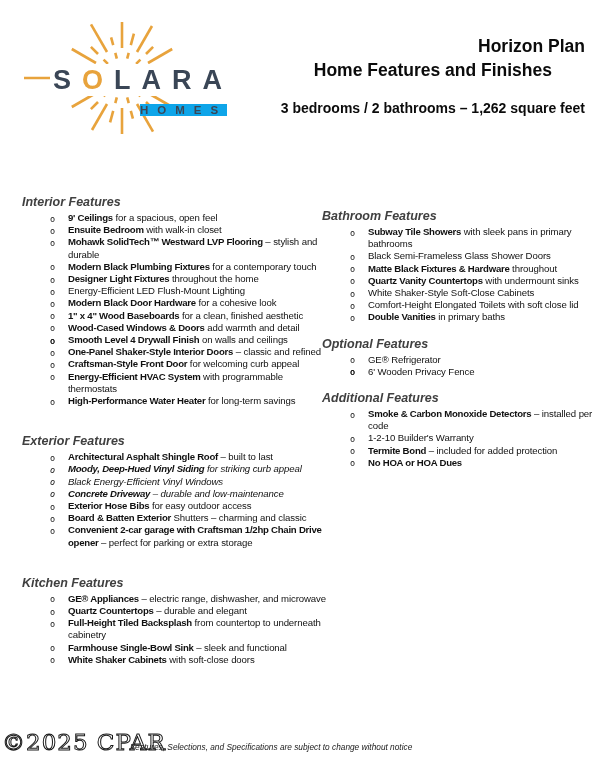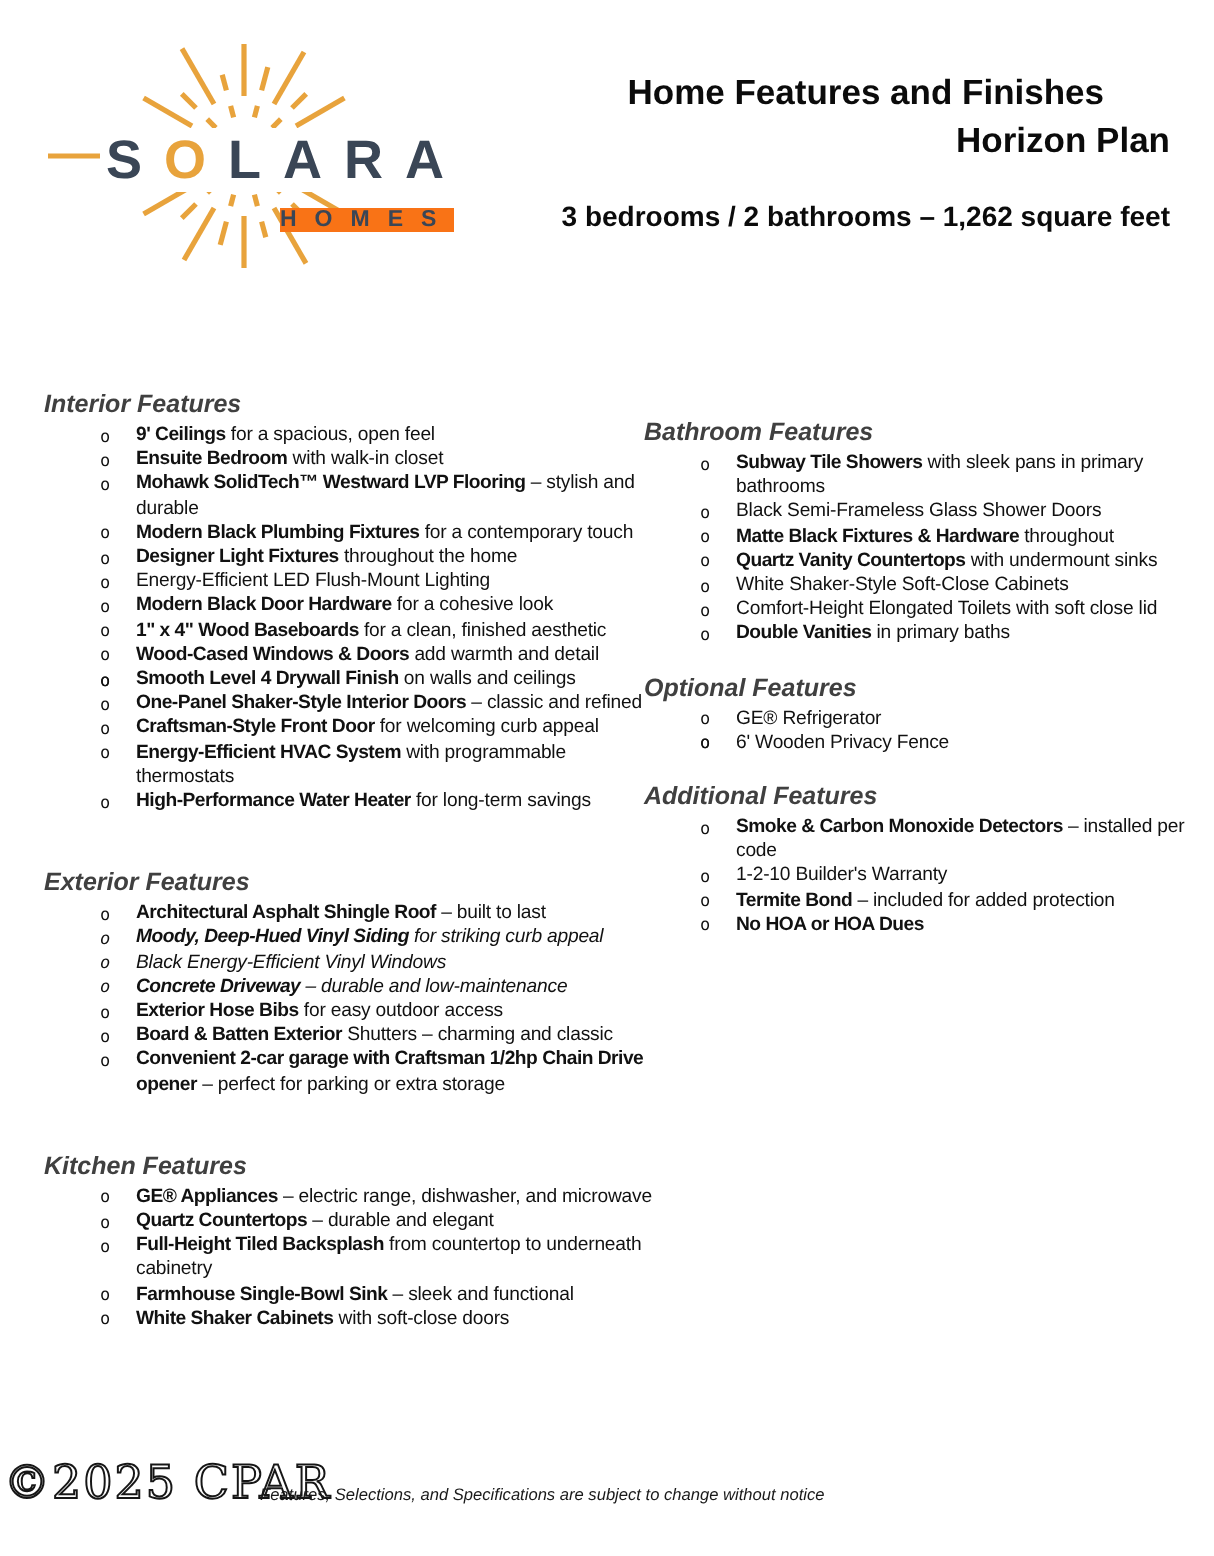--- a/index.html
+++ b/index.html
@@ -11,21 +11,21 @@
   
   .logo{position:absolute;left:22px;top:8px;width:215px;height:140px;}
   .logo svg{position:absolute;left:0;top:0;}
   .brand{
     position:absolute;left:28px;top:56px;background:#fff;padding:1px 3px;
     font-size:27px;font-weight:700;letter-spacing:11px;color:var(--navy,#3a4656);
     white-space:nowrap;line-height:30px;
   }
   .brand .o{color:var(--orange,#e8a33c);}
   .homes{
-    position:absolute;left:118px;top:96px;background:#f97316;
+    position:absolute;left:118px;top:96px;background:#0ea5e9;
     font-size:11.5px;font-weight:600;letter-spacing:9px;color:var(--navy,#3a4656);
     white-space:nowrap;
   }
   
   .title-block{position:absolute;right:22px;top:34px;text-align:center;}
   .title-line{font-size:17.5px;font-weight:700;line-height:24px;color:#0b0b0b;}
   .title-line.first{text-align:right;}
   .subtitle{font-size:14px;font-weight:700;margin-top:18px;color:#0b0b0b;}
   
   .col{position:absolute;}
@@ -101,22 +101,22 @@
         <line x1="114.1" y1="55.9" x2="118.4" y2="51.6" stroke="#E8A33C" stroke-width="2.6"></line>
         <line x1="126.0" y1="55.0" x2="150.2" y2="41.0" stroke="#E8A33C" stroke-width="2.6"></line>
         <line x1="132.8" y1="61.2" x2="140.6" y2="59.1" stroke="#E8A33C" stroke-width="2.6"></line>
         <line x1="119.3" y1="64.8" x2="125.1" y2="63.3" stroke="#E8A33C" stroke-width="2.6"></line>
       </svg>
     <div class="brand"><span>S</span><span class="o">O</span><span>LARA</span></div>
     <div class="homes">HOMES</div>
   </div>
 
   <div class="title-block">
+    <div class="title-line first">Horizon Plan</div>
     <div class="title-line">Home Features and Finishes</div>
-    <div class="title-line first">Horizon Plan</div>
     <div class="subtitle">3 bedrooms / 2 bathrooms – 1,262 square feet</div>
   </div>
 
   <div class="col col-left" id="col-left">
       <div class="section">
         <div class="sec-h">Interior Features</div>
         <div class="item"><span class="bullet">o</span><span><b>9' Ceilings</b><span> for a spacious, open feel</span></span></div>
         <div class="item"><span class="bullet">o</span><span><b>Ensuite Bedroom</b><span> with walk-in closet</span></span></div>
         <div class="item"><span class="bullet">o</span><span><b>Mohawk SolidTech™ Westward LVP Flooring</b><span> – stylish and durable</span></span></div>
         <div class="item"><span class="bullet">o</span><span><b>Modern Black Plumbing Fixtures</b><span> for a contemporary touch</span></span></div>

